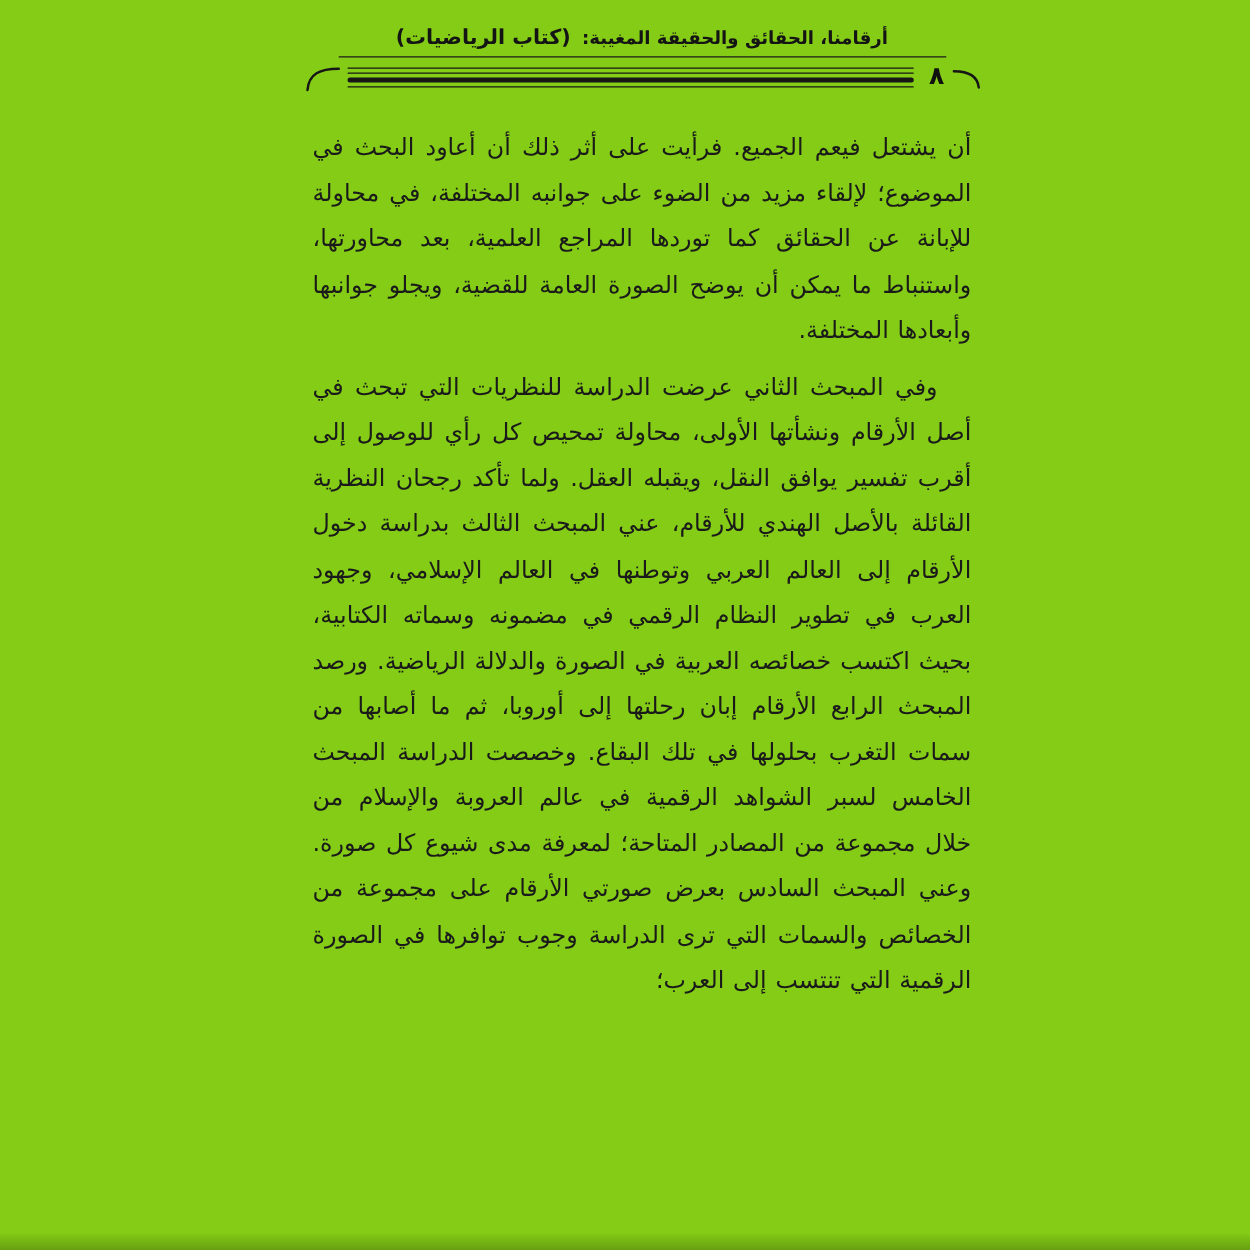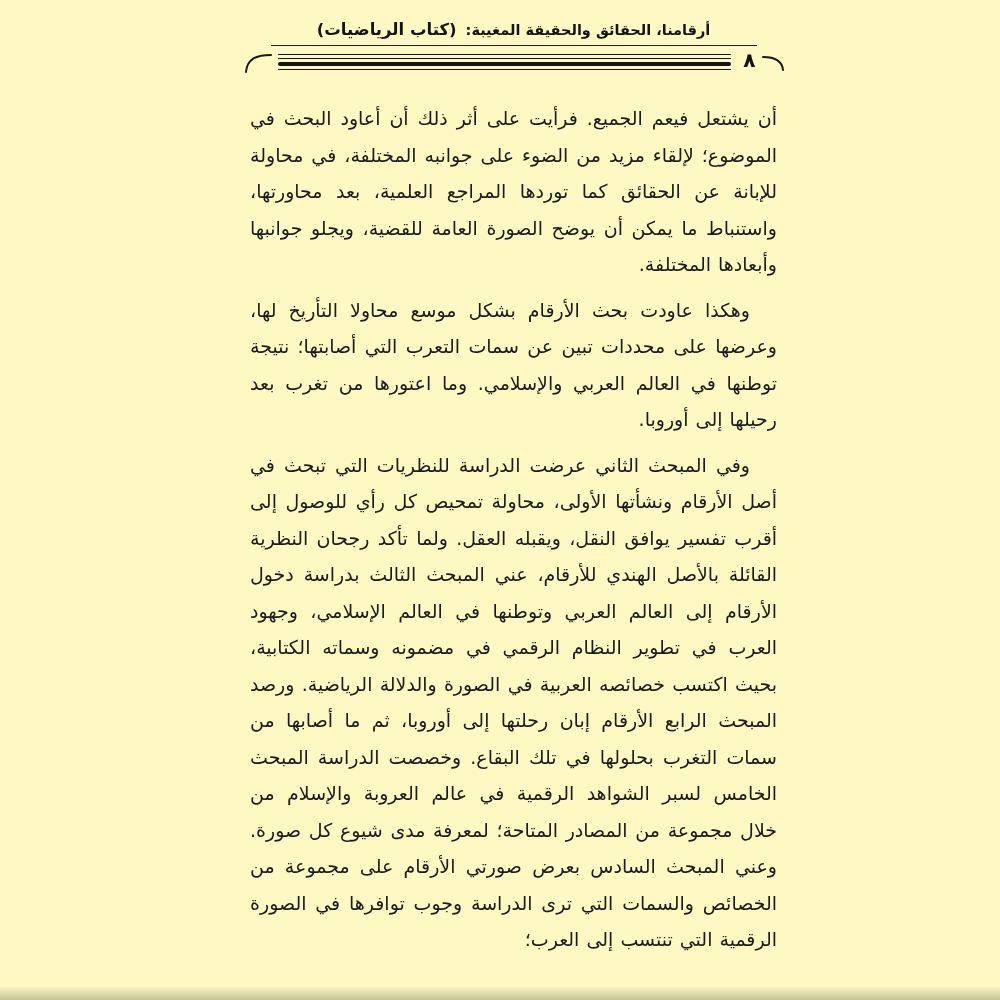--- a/index.html
+++ b/index.html
@@ -1,21 +1,21 @@
 <!DOCTYPE html>
 <html lang="ar"><head>
 <meta charset="utf-8">
 <style>
   * { margin: 0; padding: 0; box-sizing: border-box; }
   html, body { background: #e8e8e8; }
   .page {
     width: 1000px;
     height: 1000px;
     margin: 0 auto;
-    background: #fef9c3;
+    background: #84cc16;
     position: relative;
     overflow: hidden;
     font-family: "DejaVu Sans", sans-serif;
     color: #181818;
     padding-left: 27px;
   }
 
   
   .page-header {
     width: 540px;
@@ -118,18 +118,17 @@
       <span class="page-number">٨</span>
 
       <svg class="flourish" width="22" height="20" viewBox="0 0 22 20" aria-hidden="true">
         <path d="M1 5 C 12 5, 20 8, 21 18" fill="none" stroke="#161616" stroke-width="2" stroke-linecap="round"></path>
       </svg>
     </div>
   </header>
 
   <main class="content">
     <p>أن يشتعل فيعم الجميع. فرأيت على أثر ذلك أن أعاود البحث في الموضوع؛ لإلقاء مزيد من الضوء على جوانبه المختلفة، في محاولة للإبانة عن الحقائق كما توردها المراجع العلمية، بعد محاورتها، واستنباط ما يمكن أن يوضح الصورة العامة للقضية، ويجلو جوانبها وأبعادها المختلفة.</p>
-    <p>وهكذا عاودت بحث الأرقام بشكل موسع محاولا التأريخ لها، وعرضها على محددات تبين عن سمات التعرب التي أصابتها؛ نتيجة توطنها في العالم العربي والإسلامي. وما اعتورها من تغرب بعد رحيلها إلى أوروبا.</p>
     <p>وفي المبحث الثاني عرضت الدراسة للنظريات التي تبحث في أصل الأرقام ونشأتها الأولى، محاولة تمحيص كل رأي للوصول إلى أقرب تفسير يوافق النقل، ويقبله العقل. ولما تأكد رجحان النظرية القائلة بالأصل الهندي للأرقام، عني المبحث الثالث بدراسة دخول الأرقام إلى العالم العربي وتوطنها في العالم الإسلامي، وجهود العرب في تطوير النظام الرقمي في مضمونه وسماته الكتابية، بحيث اكتسب خصائصه العربية في الصورة والدلالة الرياضية. ورصد المبحث الرابع الأرقام إبان رحلتها إلى أوروبا، ثم ما أصابها من سمات التغرب بحلولها في تلك البقاع. وخصصت الدراسة المبحث الخامس لسبر الشواهد الرقمية في عالم العروبة والإسلام من خلال مجموعة من المصادر المتاحة؛ لمعرفة مدى شيوع كل صورة. وعني المبحث السادس بعرض صورتي الأرقام على مجموعة من الخصائص والسمات التي ترى الدراسة وجوب توافرها في الصورة الرقمية التي تنتسب إلى العرب؛</p>
   </main>
 
   <div class="scan-edge"></div>
 </div>
 
 </body></html>

